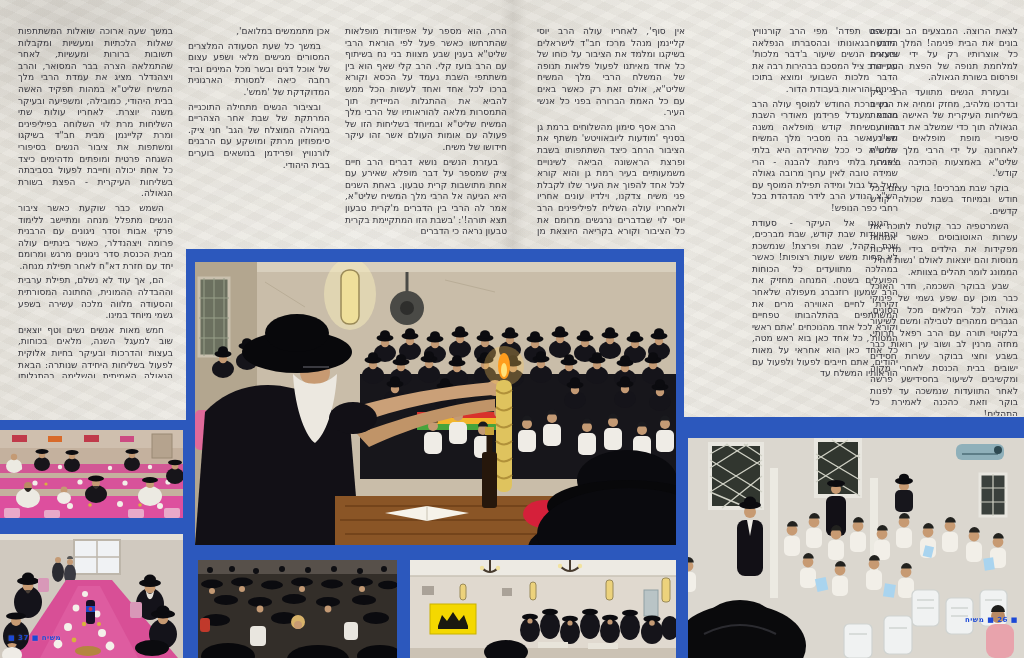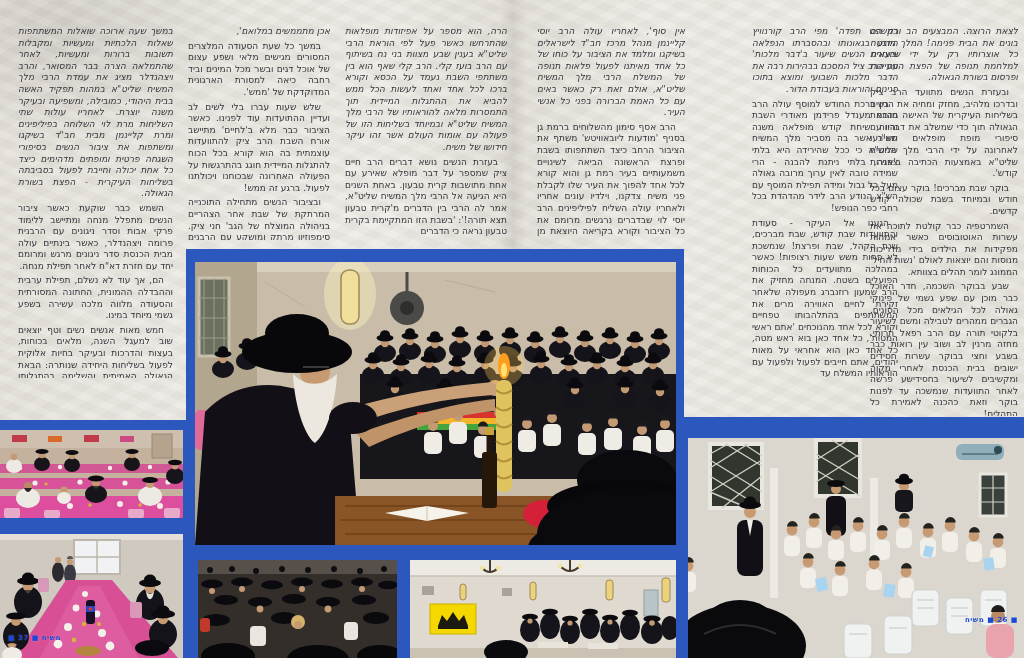--- a/index.html
+++ b/index.html
@@ -29,21 +29,21 @@
   #fold{position:absolute;left:500px;top:0;width:26px;height:658px;
     background:linear-gradient(90deg, rgba(0,0,0,0) 0%, rgba(90,85,78,.10) 50%, rgba(0,0,0,0) 100%);}
 
   .col{
     position:absolute;top:26px;
     direction:rtl;text-align:justify;
     font-size:9px;line-height:11.6px;color:#34343c;
     overflow:hidden;
   }
   .col p{margin:0 0 3px 0;text-indent:9px;}
-  .col p:first-child{text-indent:0;font-style:italic;}
+  .col p:first-child{text-indent:0;}
   #col-a{left:18px;width:155px;height:352px;}
   #col-b{left:188px;width:142px;height:214px;}
   #col-c{left:345px;width:162px;height:214px;}
   #col-d{left:537px;width:148px;height:212px;}
   #col-e{left:752px;width:146px;height:386px;}
   #col-f{left:870px;width:148px;height:390px;}
 
   .cluster{position:absolute;background:#2c58bd;}
   #cluster-left{left:0;top:420px;width:192px;height:238px;}
   #cluster-center{left:186px;top:249px;width:498px;height:409px;}
@@ -90,21 +90,20 @@
       <p>אין סוף', לאחריו עולה הרב יוסי קליינמן מנהל מרכז חב"ד לישראלים בשיקגו ומלמד את הציבור על כוחו של כל אחד מאיתנו לפעול פלאות תנופה של המשלח הרבי מלך המשיח שליט"א, אולם זאת רק כאשר באים עם כל האמת הברורה בפני כל אנשי העיר.</p>
       <p>הרב אסף סימון מהשלוחים ברמת גן בסניף 'מודעות ליובאוויטש' משתף את הציבור הרחב כיצד השתתפותו בשבת ופרצת הראשונה הביאה לשינויים משמעותיים בעיר רמת גן והוא קורא לכל אחד להפוך את העיר שלו לקבלת פני משיח צדקנו, וילדיו עונים אחריו ולאחריו עולה השליח לפיליפינים הרב יוסי לוי שבדברים נרגשים מרומם את כל הציבור וקורא בקריאה היוצאת מן הלב לצאת מהשאננות וההתחפרות ולפעול ללא</p>
     </div>
   <div class="col" id="col-c">
       <p>הרה, הוא מספר על אפיזודות מופלאות שהתרחשו כאשר פעל לפי הוראת הרבי שליט"א בענין שבע מצוות בני נח בשיתוף עם הרב בועז קלי. הרב קלי שאף הוא בין משתתפי השבת נעמד על הכסא וקורא ברכו לכל אחד ואחד לעשות הכל ממש להביא את ההתגלות המיידית תוך התמסרות מלאה להוראותיו של הרבי מלך המשיח שליט"א ובמיוחד בשליחות הזו של פעולה עם אומות העולם אשר זהו עיקר חידושו של משיח.</p>
       <p>בעזרת הנשים נושא דברים הרב חיים ציק שמספר על דבר מופלא שאירע עם אחת מתושבות קרית טבעון. באחת השנים היא הגיעה אל הרבי מלך המשיח שליט"א, אמר לה הרבי בין הדברים מ'קרית טבעון תצא תורה!': 'בשבת הזו המתקיימת בקרית טבעון נראה כי הדברים</p>
     </div>
   <div class="col" id="col-b">
       <p>אכן מתממשים במלואם',</p>
       <p>במשך כל שעת הסעודה המלצרים המסורים מגישים מלאי ושפע עצום של אוכל דגים ובשר מכל המינים וביד רחבה כיאה למסורת הארגונית המדוקדקת של 'ממש'.</p>
-      <p>שלש שעות עברו בלי לשים לב ועדיין ההתועדות עוד לפנינו. כאשר הציבור כבר מלא ב'לחיים' מתיישב אורח השבת הרב ציק להתוועדות עוצמתית בה הוא קורא בכל הכוח להתגלות המיידית חוגג בהתרגשות על הפעולה האחרונה שבכוחנו ויכולתנו לפעול. ברגע זה ממש!</p>
       <p>ובציבור הנשים מתחילה התוכנייה המרתקת של שבת אחר הצהריים בניהולה המוצלח של הגב' חני ציק. סימפוזיון מרתק ומושקע עם הרבנים לורנוויץ ופרידמן בנושאים בוערים בבית היהודי.</p>
     </div>
   <div class="col" id="col-a">
       <p>במשך שעה ארוכה שואלות המשתתפות שאלות הלכתיות ומעשיות ומקבלות תשובות ברורות ומעשיות, לאחר שהתמלאה הצרה בבר המסואר, והרב ויצהנדלר מציג את עמדת הרבי מלך המשיח שליט"א במהות תפקיד האשה בבית היהודי, כמובילה, ומשפיעה ובעיקר משנה יוצרת. לאחריו עולות שתי השליחות מרת לוי השלוחה בפיליפינים ומרת קליינמן מבית חב"ד בשיקגו ומשתפות את ציבור הנשים בסיפורי השגחה פרטית ומופתים מדהימים כיצד כל אחת יכולה וחייבת לפעול בסביבתה בשליחות העיקרית - הפצת בשורת הגאולה.</p>
       <p>השמש כבר שוקעת כאשר ציבור הנשים מתפלל מנחה ומתיישב ללימוד פרקי אבות וסדר ניגונים עם הרבנית פרומה ויצהנדלר, כאשר בינתיים עולה מבית הכנסת סדר ניגונים מרגש ומרומם יחד עם חזרת דא"ח לאחר תפילת מנחה.</p>
       <p>הם, אך עוד לא נשלם, תפילת ערבית וההבדלה ההמונית, החתונה המסורתית והסעודה מלווה מלכה עשירה בשפע גשמי מיוחד במינו.</p>
       <p>חמש מאות אנשים נשים וטף יוצאים שוב למעגל השנה, מלאים בכוחות, בעצות והדרכות ובעיקר בחיות אלוקית לפעול בשליחות היחידה שנותרה: הבאת הגאולה האמיתית והשלימה בהתגלותו המיידית של הרבי מלך המשיח שליט"א,</p>
     </div>
 
   <div class="cluster" id="cluster-left"></div>

